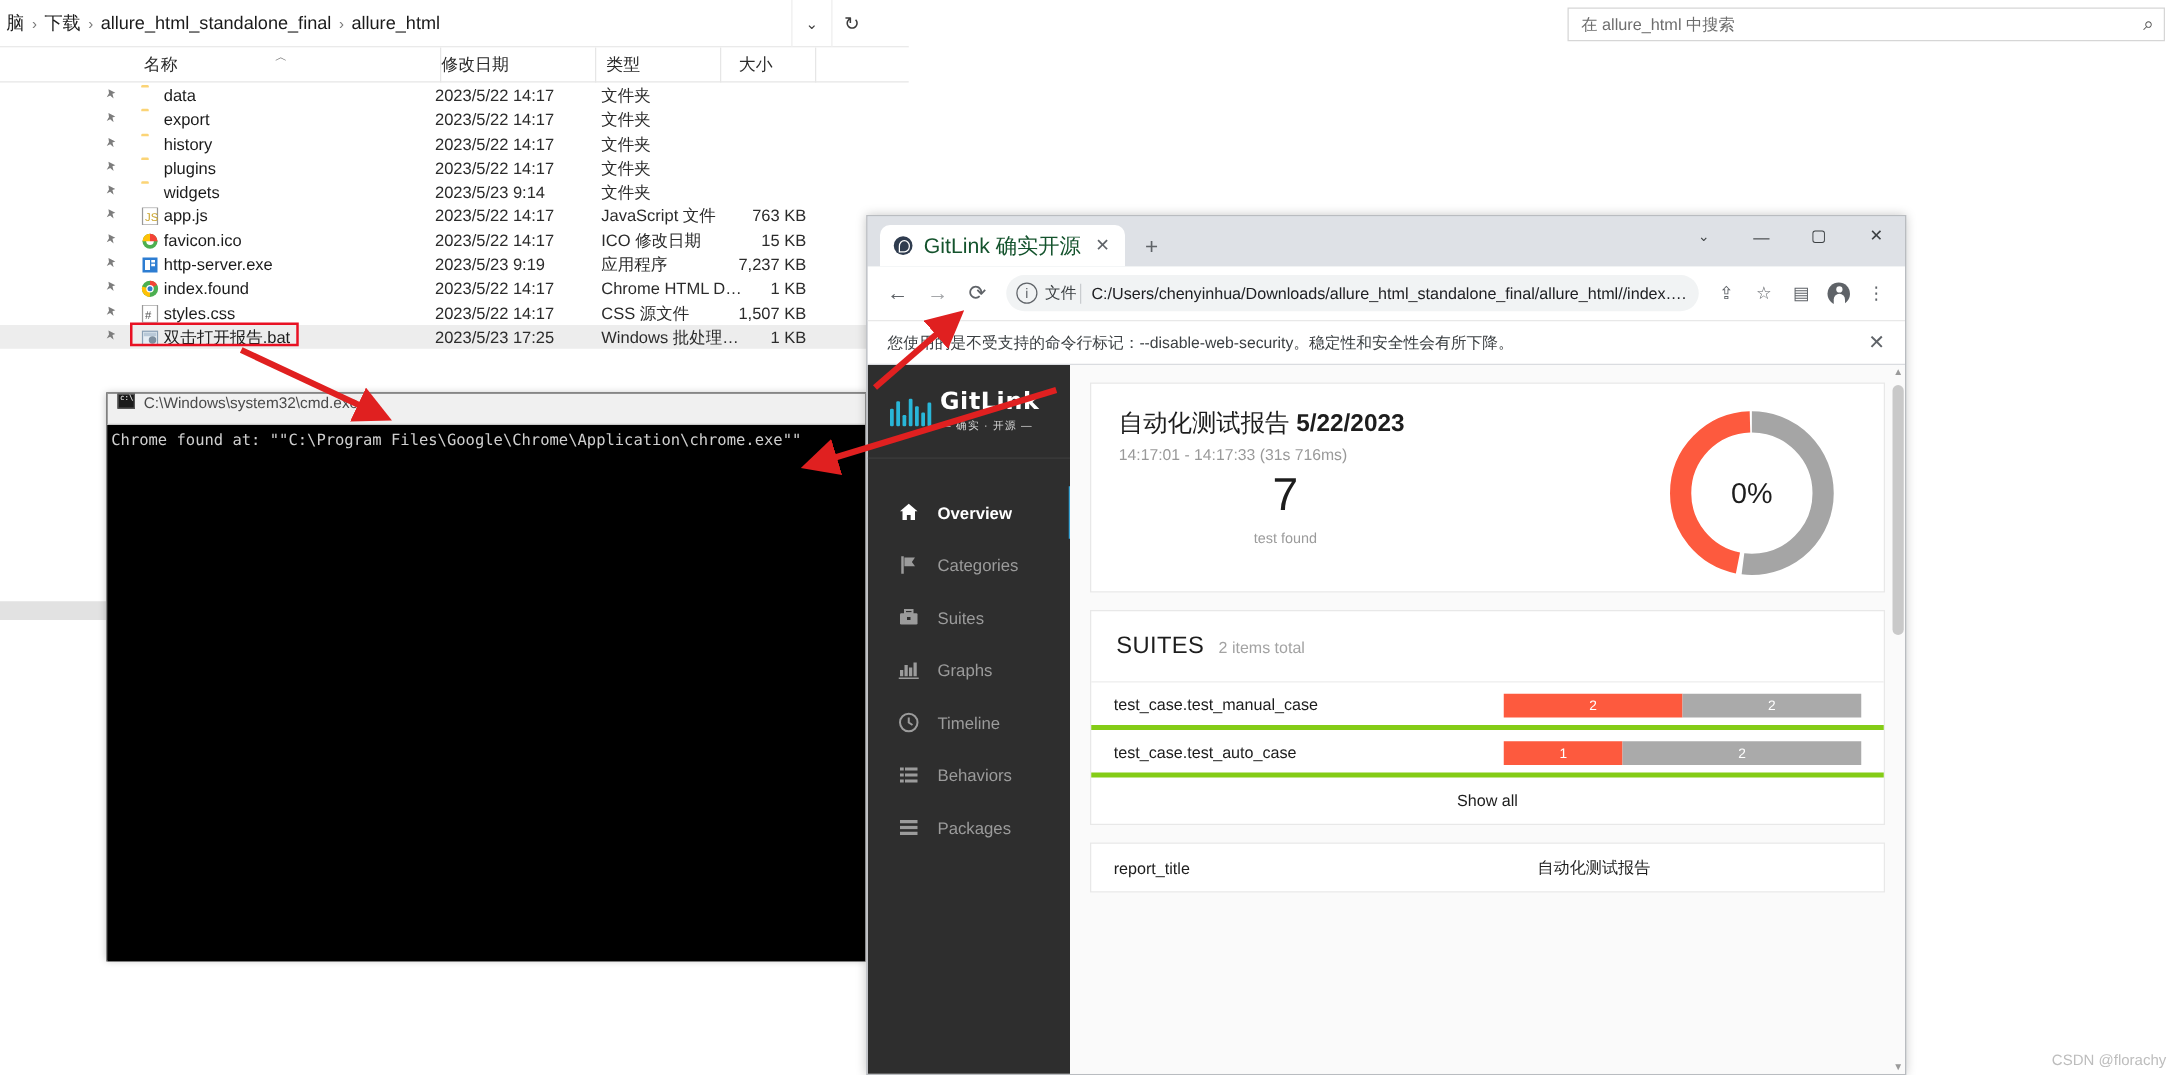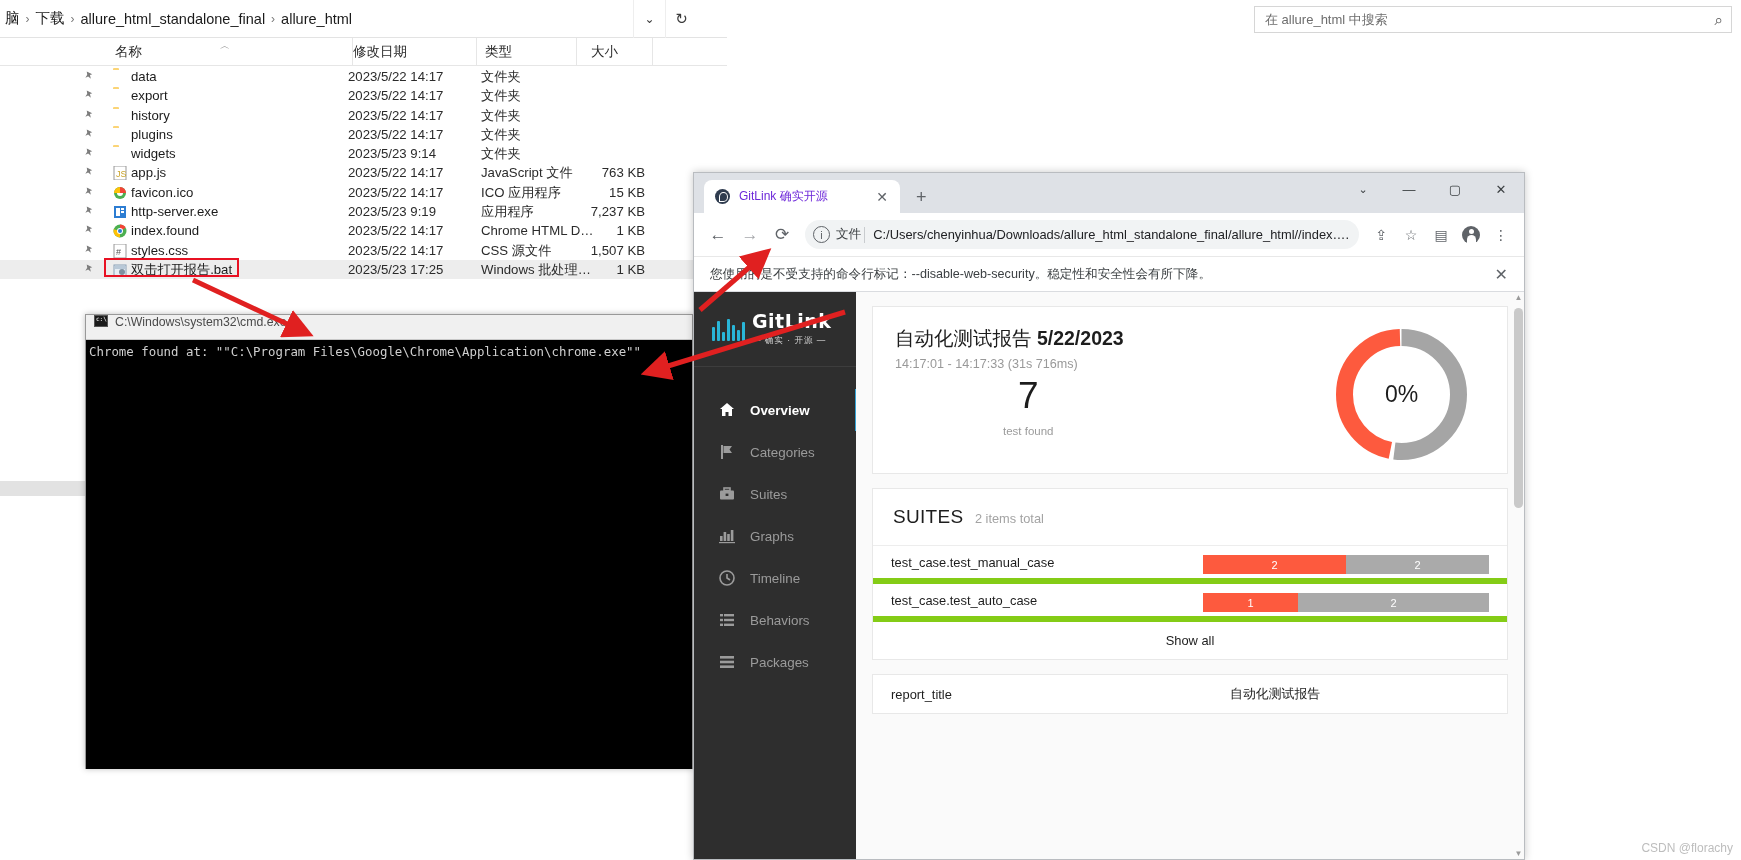--- a/index.html
+++ b/index.html
@@ -107,21 +107,21 @@
   .ch-tabstrip { position:relative; height:40px; background:#dee1e6; }
   .ch-tab {
     position:absolute; left:10px; top:7px; width:196px; height:33px;
     background:#fff; border-radius:8px 8px 0 0; display:flex; align-items:center;
   }
   .ch-tab-favicon {
     width:15px; height:15px; border-radius:50%; background:#2f3c4f;
     margin-left:11px; margin-right:9px; position:relative; flex:0 0 auto;
   }
   .ch-tab-favicon:after{ content:""; position:absolute; left:4px; top:3px; width:7px; height:8px; border:1.6px solid #fff; border-radius:50% 50% 50% 0; }
-  .ch-tab-title { font-size:12px; color:#6d28d9; flex:1 1 auto; white-space:nowrap; overflow:hidden; }
+  .ch-tab-title { font-size:17px; color:#14532d; flex:1 1 auto; white-space:nowrap; overflow:hidden; }
   .ch-tab-close { font-size:14px; color:#5f6368; padding:0 12px 0 6px; }
   .ch-newtab { position:absolute; left:222px; top:14px; font-size:18px; color:#5f6368; }
   .ch-winbtns { position:absolute; right:0; top:0; height:40px; display:flex; align-items:flex-start; }
   .ch-wb { width:46px; height:32px; display:flex; align-items:center; justify-content:center; color:#3c4043; font-size:13px; }
   .ch-wb.caret { font-size:11px; }
 
   .ch-toolbar { height:43px; background:#fff; display:flex; align-items:center; padding:0 8px; }
   .nav-btn { width:32px; height:32px; display:flex; align-items:center; justify-content:center; color:#a5a7aa; font-size:17px; }
   .nav-btn.active { color:#5f6368; }
   .omnibox {
@@ -168,21 +168,21 @@
   .al-subtitle { font-size:12.6px; color:#999; margin-top:5px; }
   .al-bignum { position:absolute; left:130px; top:70px; text-align:center; }
   .al-bignum .n { font-size:37px; color:#1d1d1d; line-height:1; }
   .al-bignum .l { font-size:11.5px; color:#9b9b9b; margin-top:11px; }
   .al-donut { position:absolute; right:34px; top:16px; width:143px; height:143px; }
   .al-donut .pct { position:absolute; left:0; top:0; width:143px; height:143px; display:flex; align-items:center; justify-content:center; font-size:23px; color:#1d1d1d; }
 
   .al-suites-hd { padding:17px 20px; border-bottom:1px solid #ededed; }
   .al-suites-hd .h { font-size:19px; color:#1d1d1d; letter-spacing:.3px; }
   .al-suites-hd .sub { font-size:12.8px; color:#a3a3a3; margin-left:7px; }
-  .al-suite-row { height:38px; display:flex; align-items:center; padding:0 18px; border-bottom:6px solid #84cc16; position:relative; }
+  .al-suite-row { height:38px; display:flex; align-items:center; padding:0 18px; border-bottom:4px solid #84cc16; position:relative; }
   .al-suite-name { font-size:12.9px; color:#1d1d1d; }
   .al-bar { position:absolute; right:18px; top:9px; height:19px; width:286px; display:flex; }
   .al-bar .seg { display:flex; align-items:center; justify-content:center; color:#fff; font-size:11px; }
   .al-bar .failed { background:#fd5a3e; }
   .al-bar .broken { background:#aaa; }
   .al-showall { height:37px; display:flex; align-items:center; justify-content:center; font-size:12.9px; color:#1d1d1d; }
 
   .al-env-hd { padding:17px 20px 16px 20px; border-bottom:1px solid #ededed; font-size:19px; color:#1d1d1d; letter-spacing:.3px;}
   .al-env-row { height:38px; display:flex; align-items:center; padding:0 18px; position:relative; }
   .al-env-k { font-size:12.9px; color:#1d1d1d; }
@@ -295,21 +295,21 @@
             <path d="M3 1 L9 4 L6.5 5 L7.5 9 L4.5 6.5 L1.5 8 L3.5 4.5 z" fill="#7d7d7d"></path>
           </svg>
           <span class="ficon"><svg width="14" height="14">
               <circle cx="7" cy="7" r="6" fill="#4caf50"></circle>
               <circle cx="7" cy="7" r="3" fill="#fff"></circle>
               <path d="M7 1 A6 6 0 0 1 13 7 L7 7 z" fill="#f44336"></path>
               <path d="M1 7 A6 6 0 0 1 7 1 L7 7 z" fill="#ffc107"></path>
             </svg></span>
           <span class="fname">favicon.ico</span>
           <span class="fdate">2023/5/22 14:17</span>
-          <span class="ftype">ICO 应用程序</span>
+          <span class="ftype">ICO 修改日期</span>
           <span class="fsize">15 KB</span>
         </div>
         <div class="frow">
           <svg class="pin" viewBox="0 0 12 12">
             <path d="M3 1 L9 4 L6.5 5 L7.5 9 L4.5 6.5 L1.5 8 L3.5 4.5 z" fill="#7d7d7d"></path>
           </svg>
           <span class="ficon"><svg width="14" height="14">
               <rect x="1" y="1" width="12" height="12" fill="#2d7dd2"></rect>
               <rect x="3" y="3" width="4" height="8" fill="#fff"></rect>
               <rect x="8" y="3" width="3" height="2" fill="#fff"></rect>

